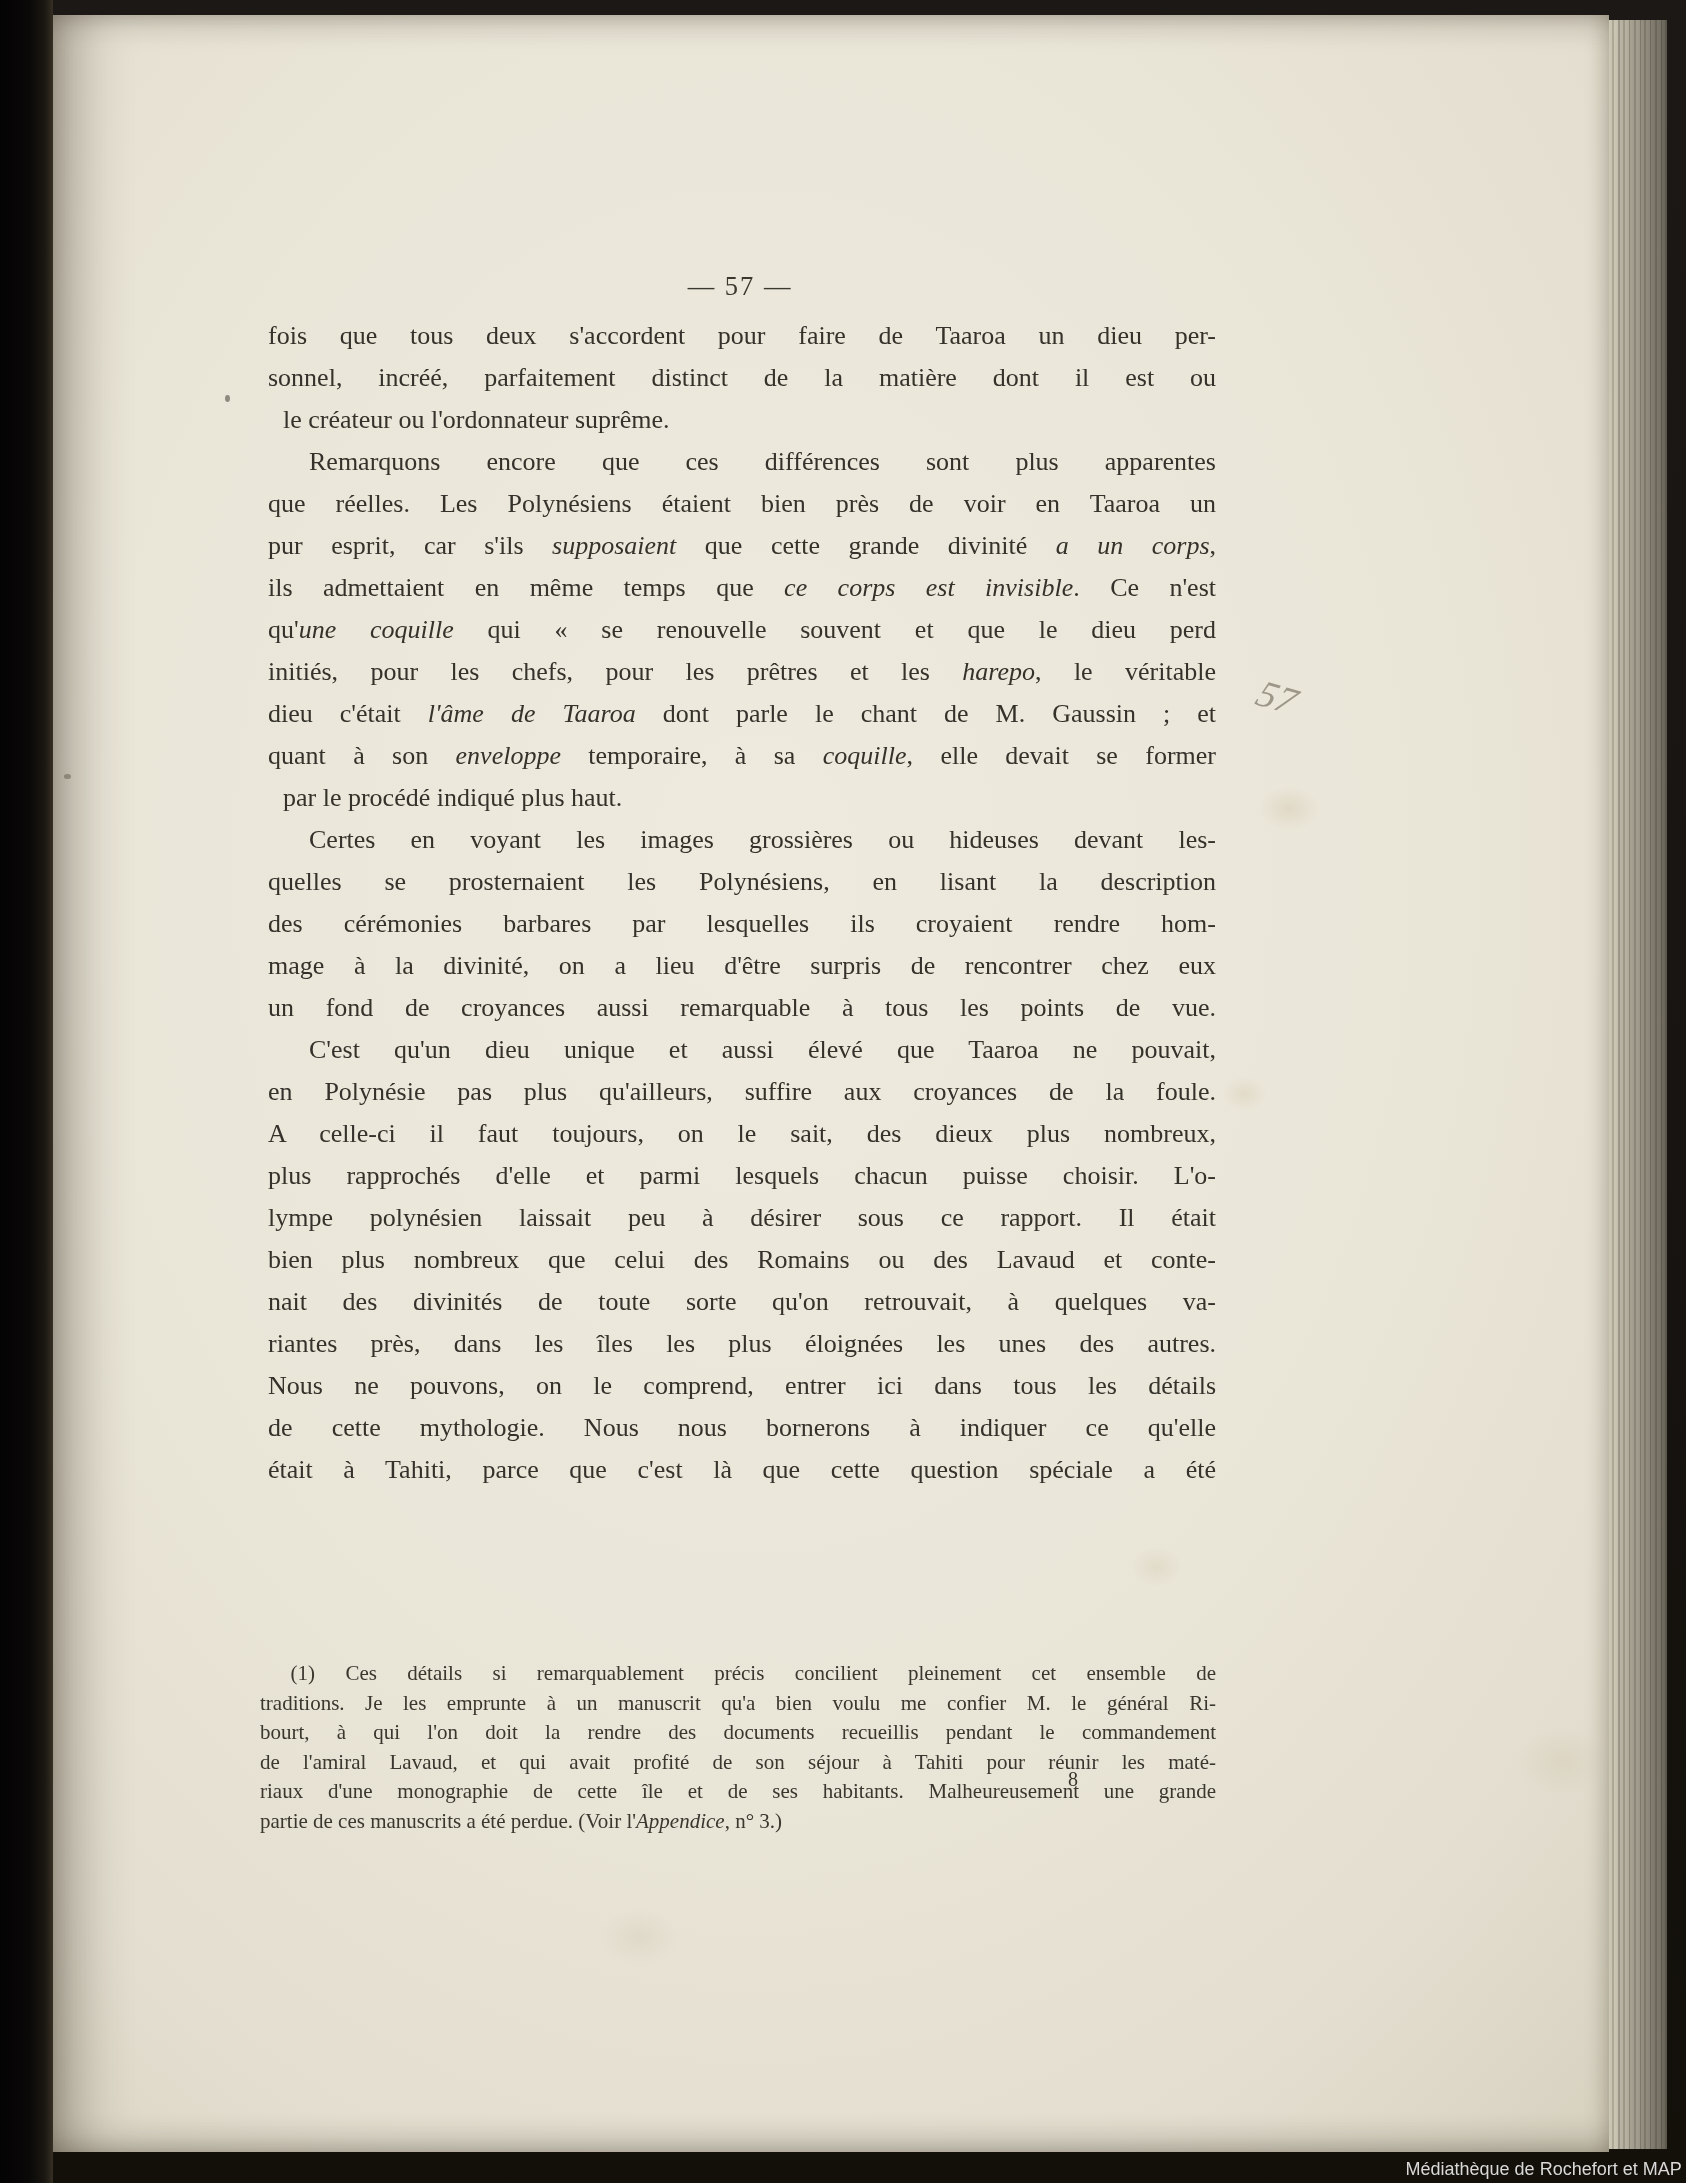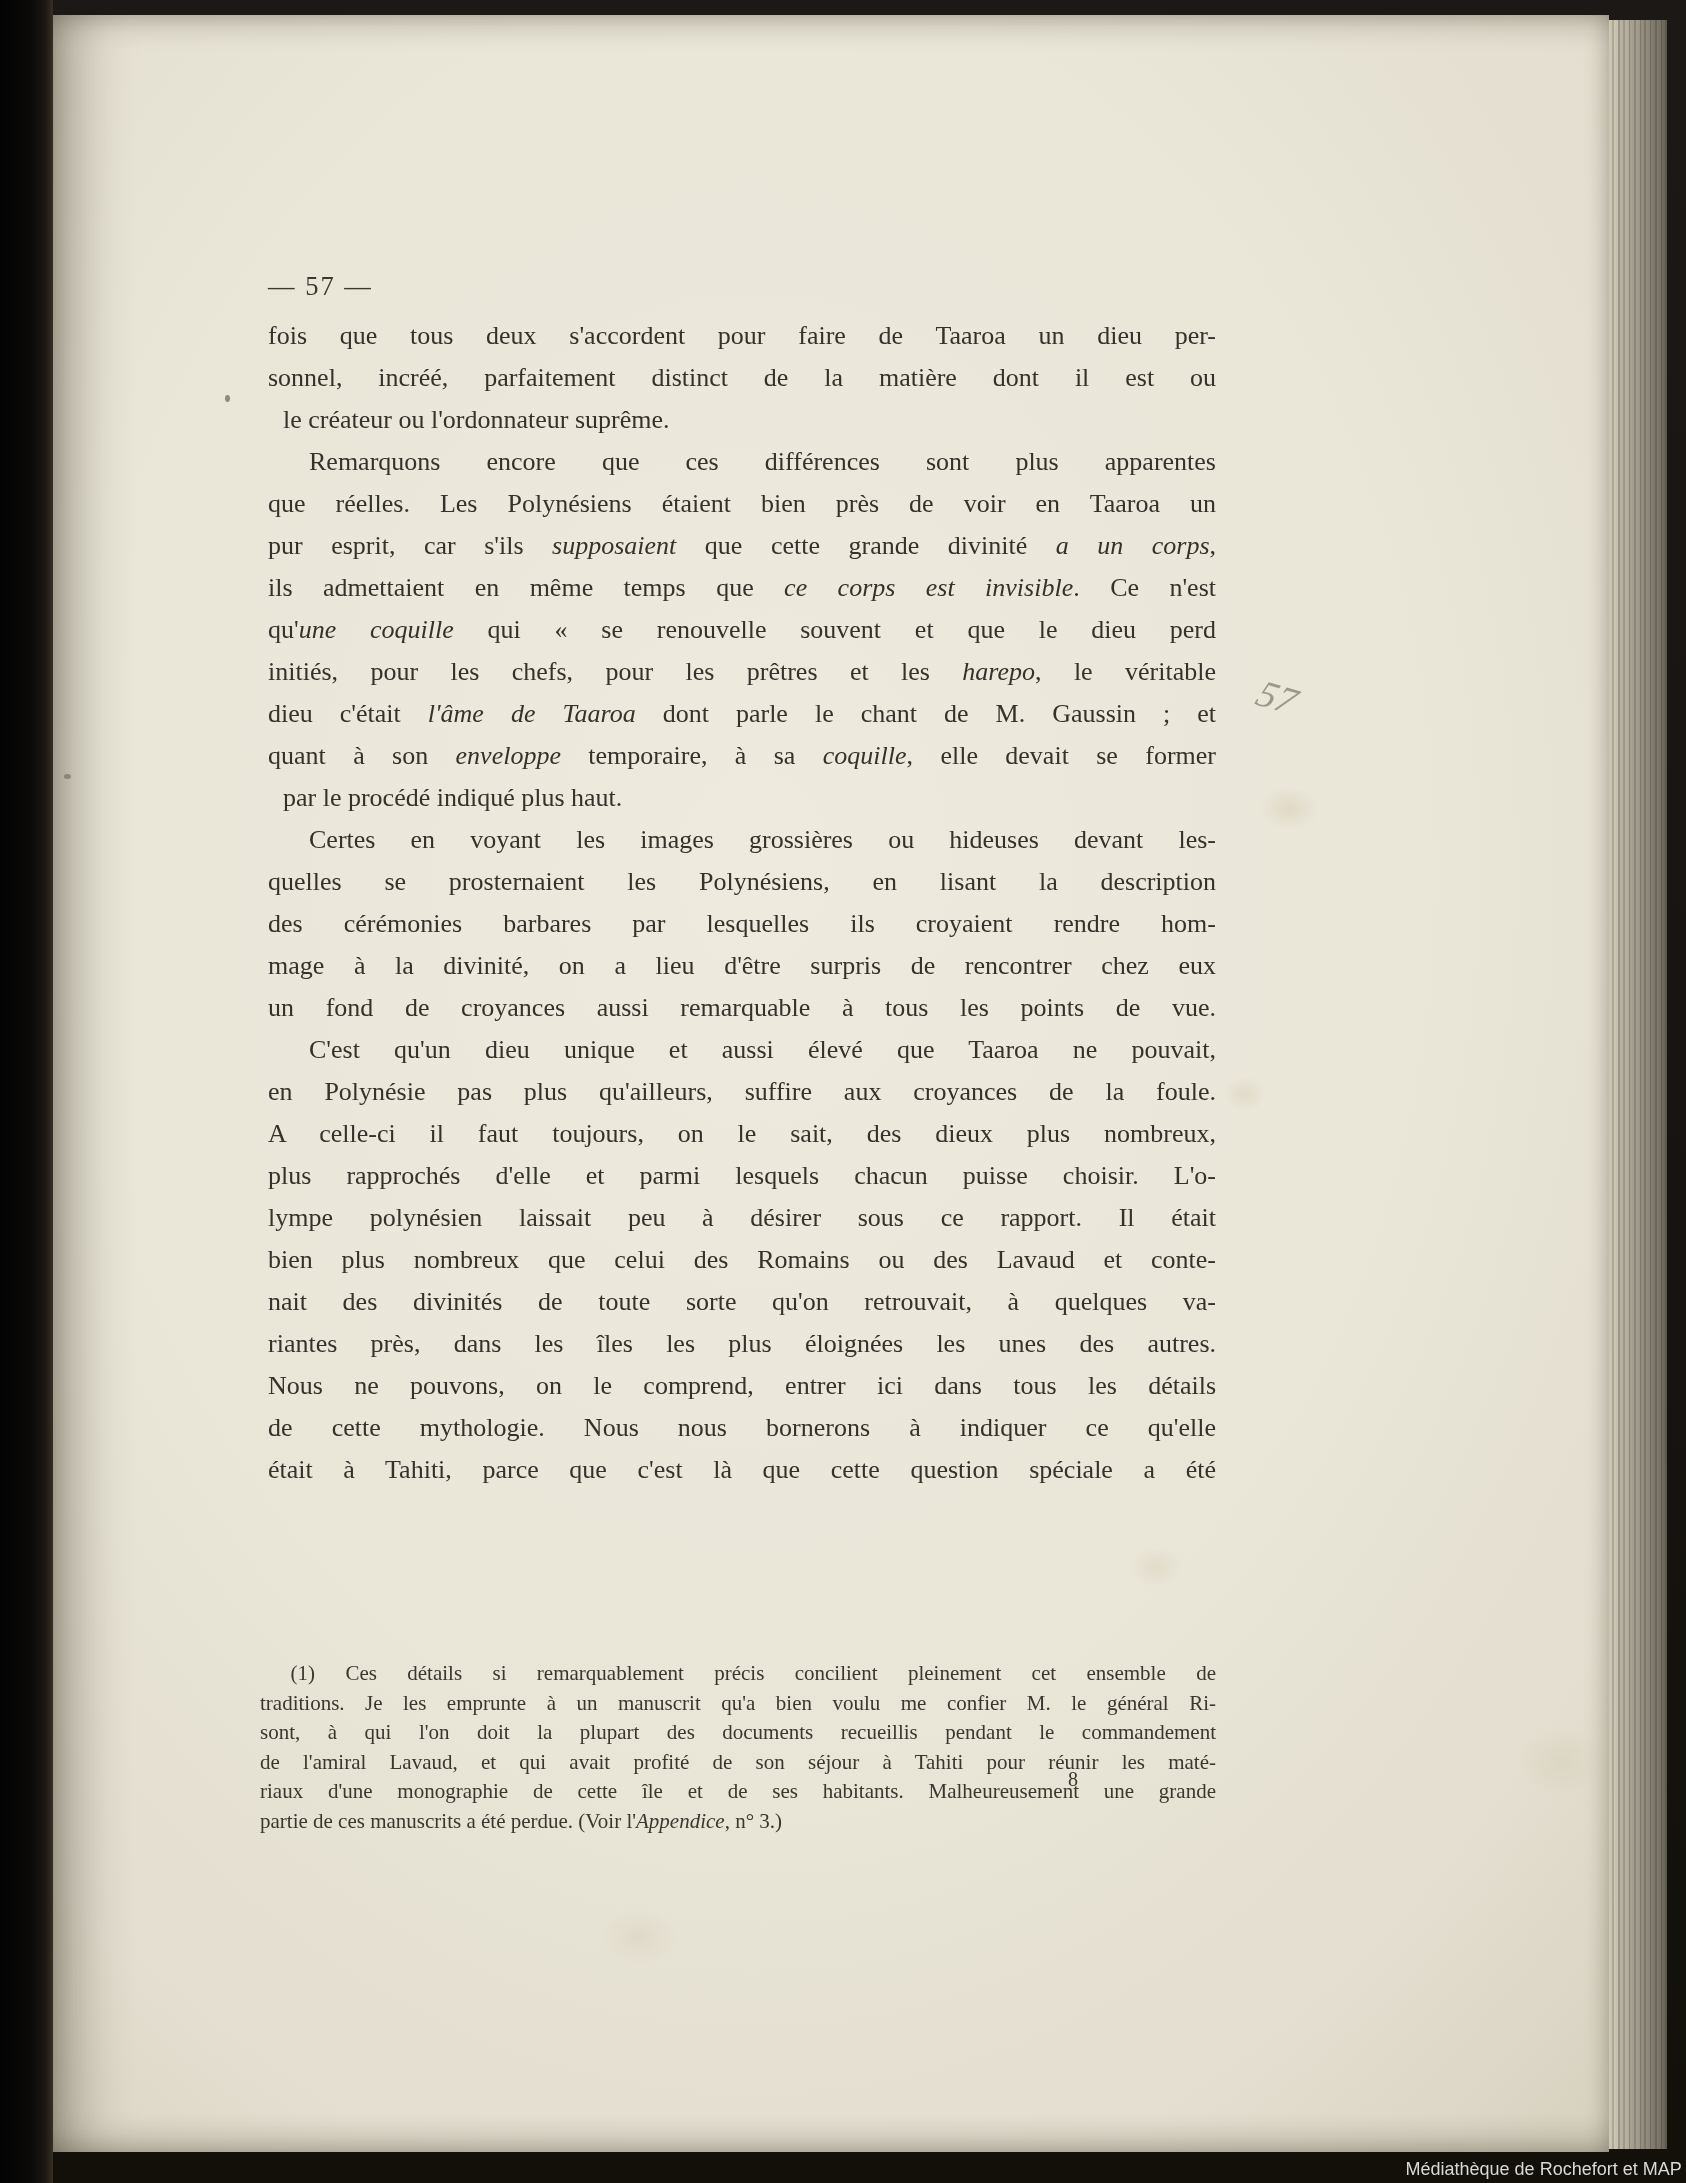--- a/index.html
+++ b/index.html
@@ -37,21 +37,21 @@
       linear-gradient(90deg, rgba(20,16,10,0) 0%, rgba(20,16,10,0.55) 100%),
       repeating-linear-gradient(90deg,
         #cdc7b5 0px, #cdc7b5 3.3px,
         #b3ad9b 3.3px, #b3ad9b 5.3px,
         #d5cfbd 5.3px, #d5cfbd 9.3px,
         #a9a395 9.3px, #a9a395 10.6px);
   }
   
   .pagenum {
     position:absolute; left:268px; top:269px; width:944px;
-    font-size:26.5px; line-height:34px;
+    text-align:center; font-size:26.5px; line-height:34px;
     color:#3a382f; letter-spacing:2px;
   }
   
   .text-block {
     position:absolute; left:268px; top:315px; width:948px;
     color:#34322b; font-size:26px;
   }
   .line {
     line-height:42px;
     text-align:justify;
@@ -164,21 +164,21 @@
         <div class="line">riantes près, dans les îles les plus éloignées les unes des autres.</div>
         <div class="line">Nous ne pouvons, on le comprend, entrer ici dans tous les détails</div>
         <div class="line">de cette mythologie. Nous nous bornerons à indiquer ce qu'elle</div>
         <div class="line">était à Tahiti, parce que c'est là que cette question spéciale a été</div>
       </div>
     </div>
 
   <div class="footnote">
       <div class="fline line-indent">(1) Ces détails si remarquablement précis concilient pleinement cet ensemble de</div>
       <div class="fline">traditions. Je les emprunte à un manuscrit qu'a bien voulu me confier M. le général Ri-</div>
-      <div class="fline">sont, à qui l'on doit la plupart des documents recueillis pendant le commandement</div>
+      <div class="fline">bourt, à qui l'on doit la rendre des documents recueillis pendant le commandement</div>
       <div class="fline">de l'amiral Lavaud, et qui avait profité de son séjour à Tahiti pour réunir les maté-</div>
       <div class="fline">riaux d'une monographie de cette île et de ses habitants. Malheureusement une grande</div>
       <div class="fline line-end">partie de ces manuscrits a été perdue. (Voir l'<i>Appendice</i>, n° 3.)</div>
     </div>
 
   <div class="signature">8</div>
 
   <div class="pencil">57</div>
 
   <div class="watermark">Médiathèque de Rochefort et MAP</div>

